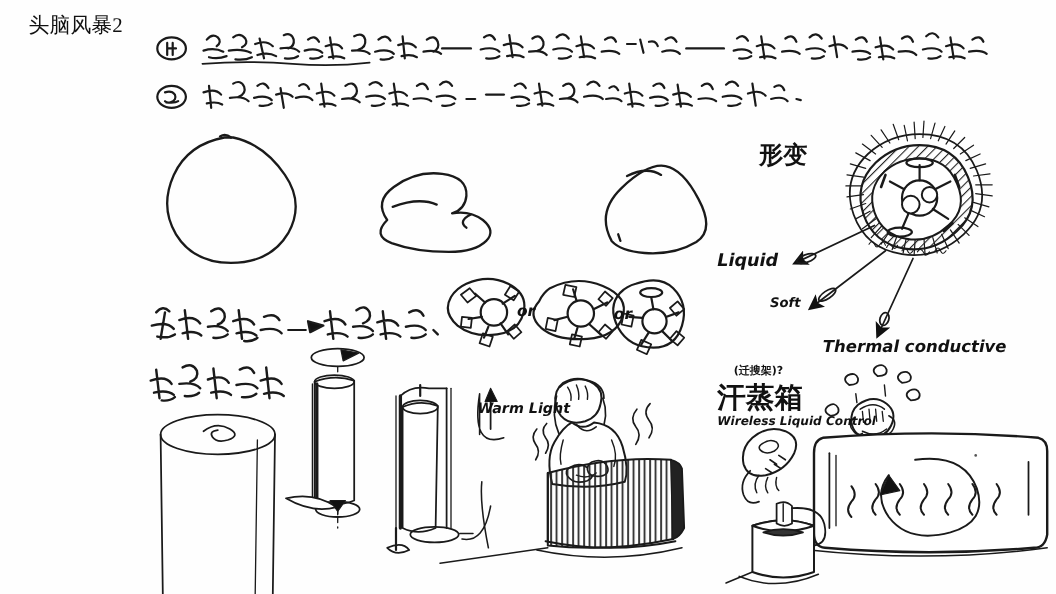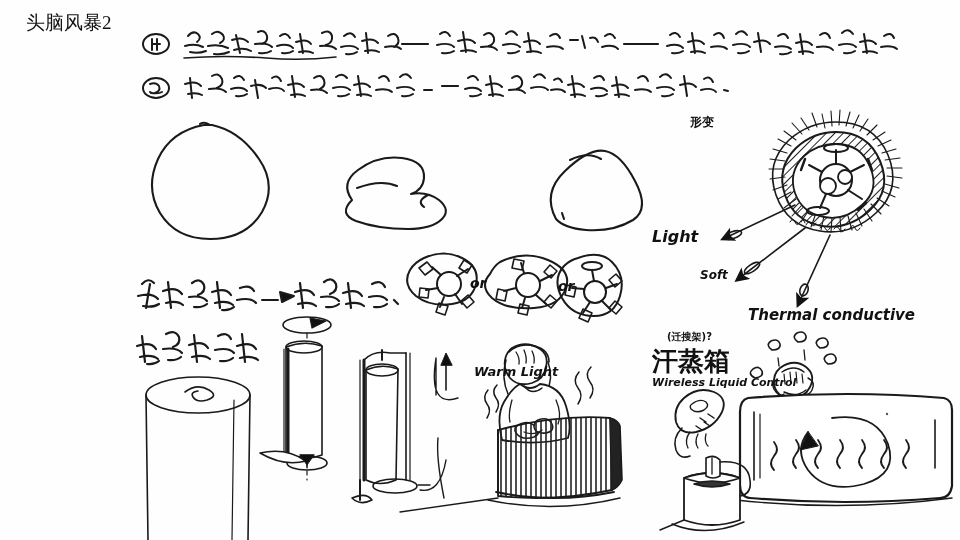--- a/index.html
+++ b/index.html
@@ -412,29 +412,29 @@
           <path d="M720,462 q28,-2 30,18 q2,14 -10,16" stroke-width="1.6"></path>
           <path d="M672,524 q34,14 72,-2" stroke-width="1.4"></path>
           <path d="M660,530 L684,520" stroke-width="1.4"></path>
         </g>
       </g>
 
       <circle cx="887" cy="414" r="1.2" fill="#555" stroke="none"></circle>
     </g>
   </svg>
 
-  <div class="hand hand-cn" style="left:690px; top:114px; font-size:12px;">形变</div>
-
-  <div class="hand hand-en" style="left:652px; top:227px; font-size:16px;">Light</div>
+  <div class="hand hand-cn" style="left:690px; top:126px; font-size:22px;">形变</div>
+
+  <div class="hand hand-en" style="left:652px; top:227px; font-size:16px;">Liquid</div>
 
   <div class="hand hand-en" style="left:652px; top:268px; font-size:12px;margin-left:48px;">Soft</div>
 
   <div class="hand hand-en" style="left:748px; top:306px; font-size:15px;font-style:italic;">Thermal conductive</div>
 
-  <div class="hand hand-en" style="left:434px; top:364px; font-size:13px;padding-left:40px;">Warm Light</div>
+  <div class="hand hand-en" style="left:434px; top:364px; font-size:13px;">Warm Light</div>
 
   <div class="hand hand-cn" style="left:648px; top:330px; font-size:10px;margin-left:19px;">(迁搜架)?</div>
 
   <div class="hand hand-cn" style="left:652px; top:344px; font-size:26px;">汗蒸箱</div>
 
   <div class="hand hand-en" style="left:652px; top:376px; font-size:11px;">Wireless Liquid Control</div>
 
   <div class="hand hand-en" style="left:470px; top:275px; font-size:14px;">or</div>
 
   <div class="hand hand-en" style="left:558px; top:278px; font-size:14px;">or</div>

